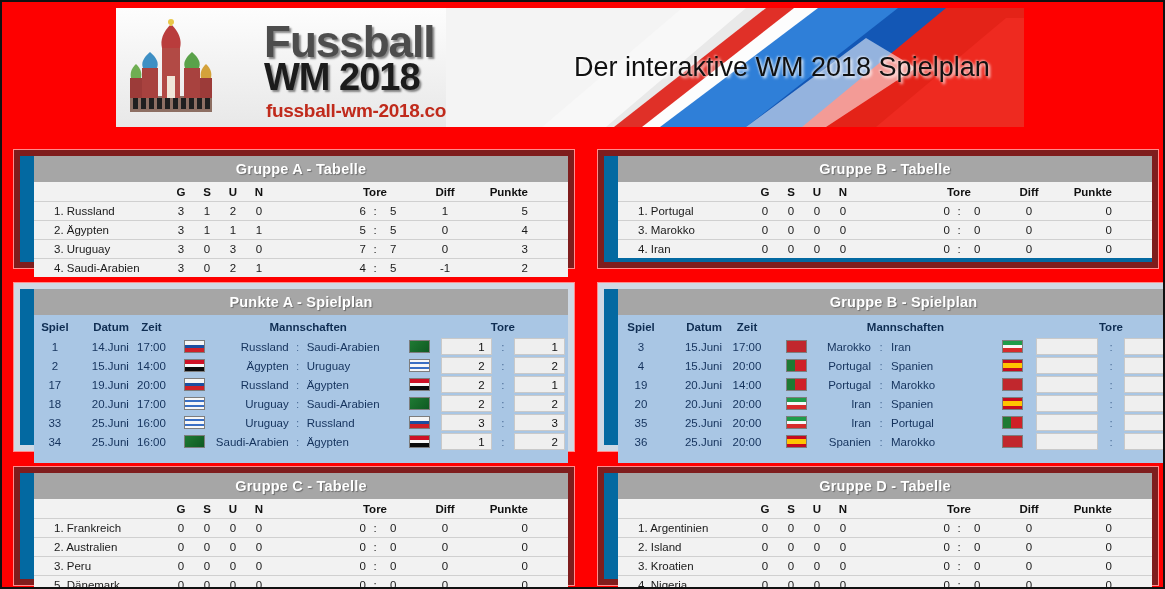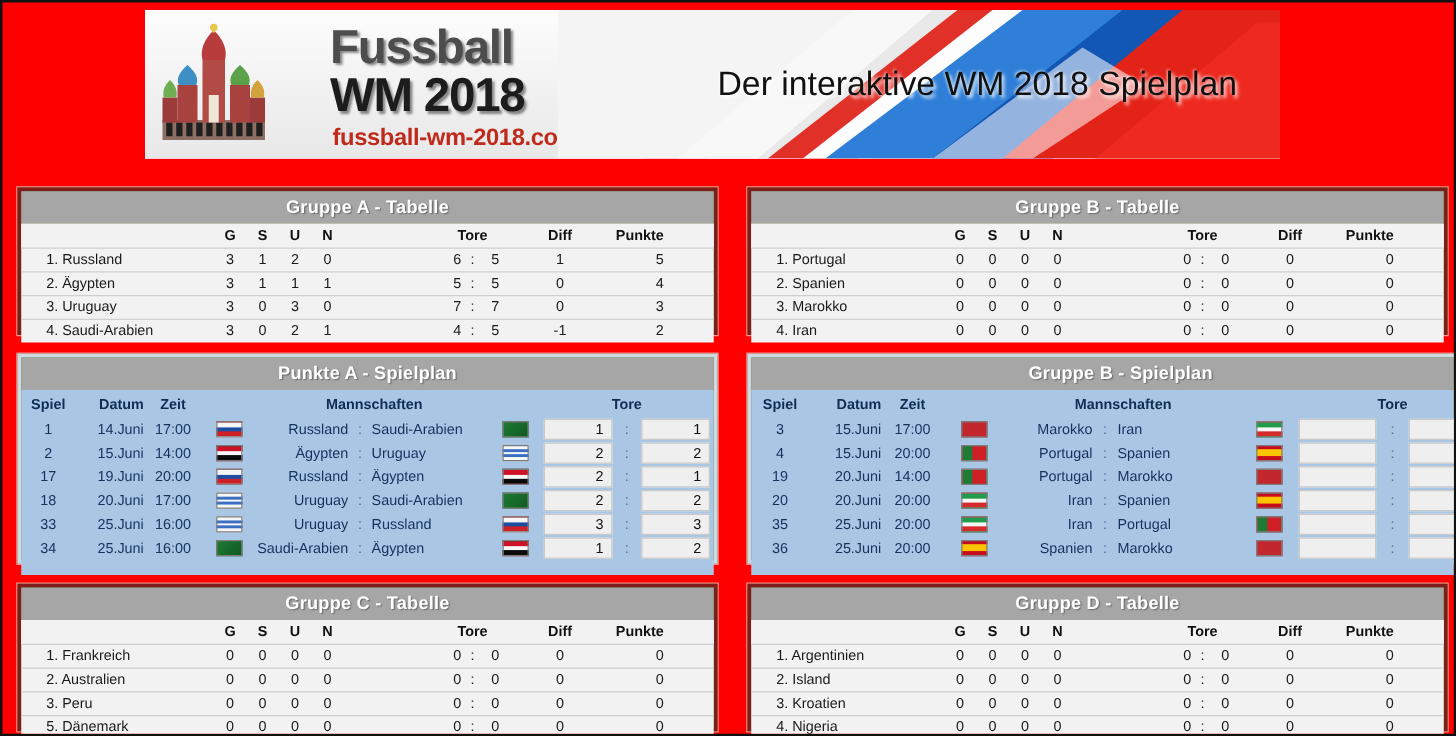--- a/index.html
+++ b/index.html
@@ -22,42 +22,43 @@
   }
   .banner-left {
     position:absolute; left:0; top:0; width:400px; height:119px;
     background: linear-gradient(180deg,#fdfdfd 0%, #f0f0f0 60%, #e8e8e8 100%);
   }
   .kremlin { position:absolute; left:10px; top:10px; width:90px; height:100px; }
   .b-title1, .b-title2 {
     position:absolute; left:148px; font-weight:bold; letter-spacing:-1px;
     color:#4d4d4d; text-shadow: 2px 2px 2px rgba(0,0,0,.45);
   }
-  .b-title1 { top:9px; font-size:38px; }
+  .b-title1 { top:9px; font-size:44px; }
   .b-title2 { top:48px; font-size:38px; color:#1c1c1c; }
   .b-url {
     position:absolute; left:150px; top:92px; font-size:19px; font-weight:bold;
     color:#c02a1b; letter-spacing:-0.3px;
   }
   .banner-right {
     position:absolute; left:330px; top:0; width:578px; height:119px; overflow:hidden;
   }
   .b-sub {
     position:absolute; left:128px; top:44px; z-index:7;
     font-size:27px; font-weight:normal; color:#111;
     text-shadow: 2px 2px 3px rgba(255,255,255,.85), -1px -1px 2px rgba(255,255,255,.6);
     white-space:nowrap;
   }
 
   
   .panel {
     position:absolute;
-    background:#4d7c0f;
-    border:3px solid #7f1d1d;
+    background:#0369a1;
+    border:6px solid #7f1d1d;
     box-shadow: 0 0 0 1px rgba(255,255,255,.55);
+    padding-left: 14px;
   }
   .panel-head {
     height:26px; background:#a6a6a6;
     display:flex; align-items:center; justify-content:center;
     color:#ffffff; font-size:14.5px; font-weight:bold; letter-spacing:.2px;
     text-shadow: 1px 1px 1px rgba(0,0,0,.35);
   }
 
   
   .tab-wrap { padding:0; background:#f2f2f2; }
@@ -277,34 +278,20 @@
           <td class="c-n">0</td>
           <td class="c-pad"></td>
           <td class="c-goal">0</td>
           <td class="c-colon">:</td>
           <td class="c-goal2">0</td>
           <td class="c-diff">0</td>
           <td class="c-pts">0</td>
           <td></td>
         </tr>
         <tr>
-          <td class="c-team">2. Spanien</td>
-          <td class="c-n">0</td>
-          <td class="c-n">0</td>
-          <td class="c-n">0</td>
-          <td class="c-n">0</td>
-          <td class="c-pad"></td>
-          <td class="c-goal">0</td>
-          <td class="c-colon">:</td>
-          <td class="c-goal2">0</td>
-          <td class="c-diff">0</td>
-          <td class="c-pts">0</td>
-          <td></td>
-        </tr>
-        <tr>
           <td class="c-team">3. Marokko</td>
           <td class="c-n">0</td>
           <td class="c-n">0</td>
           <td class="c-n">0</td>
           <td class="c-n">0</td>
           <td class="c-pad"></td>
           <td class="c-goal">0</td>
           <td class="c-colon">:</td>
           <td class="c-goal2">0</td>
           <td class="c-diff">0</td>

